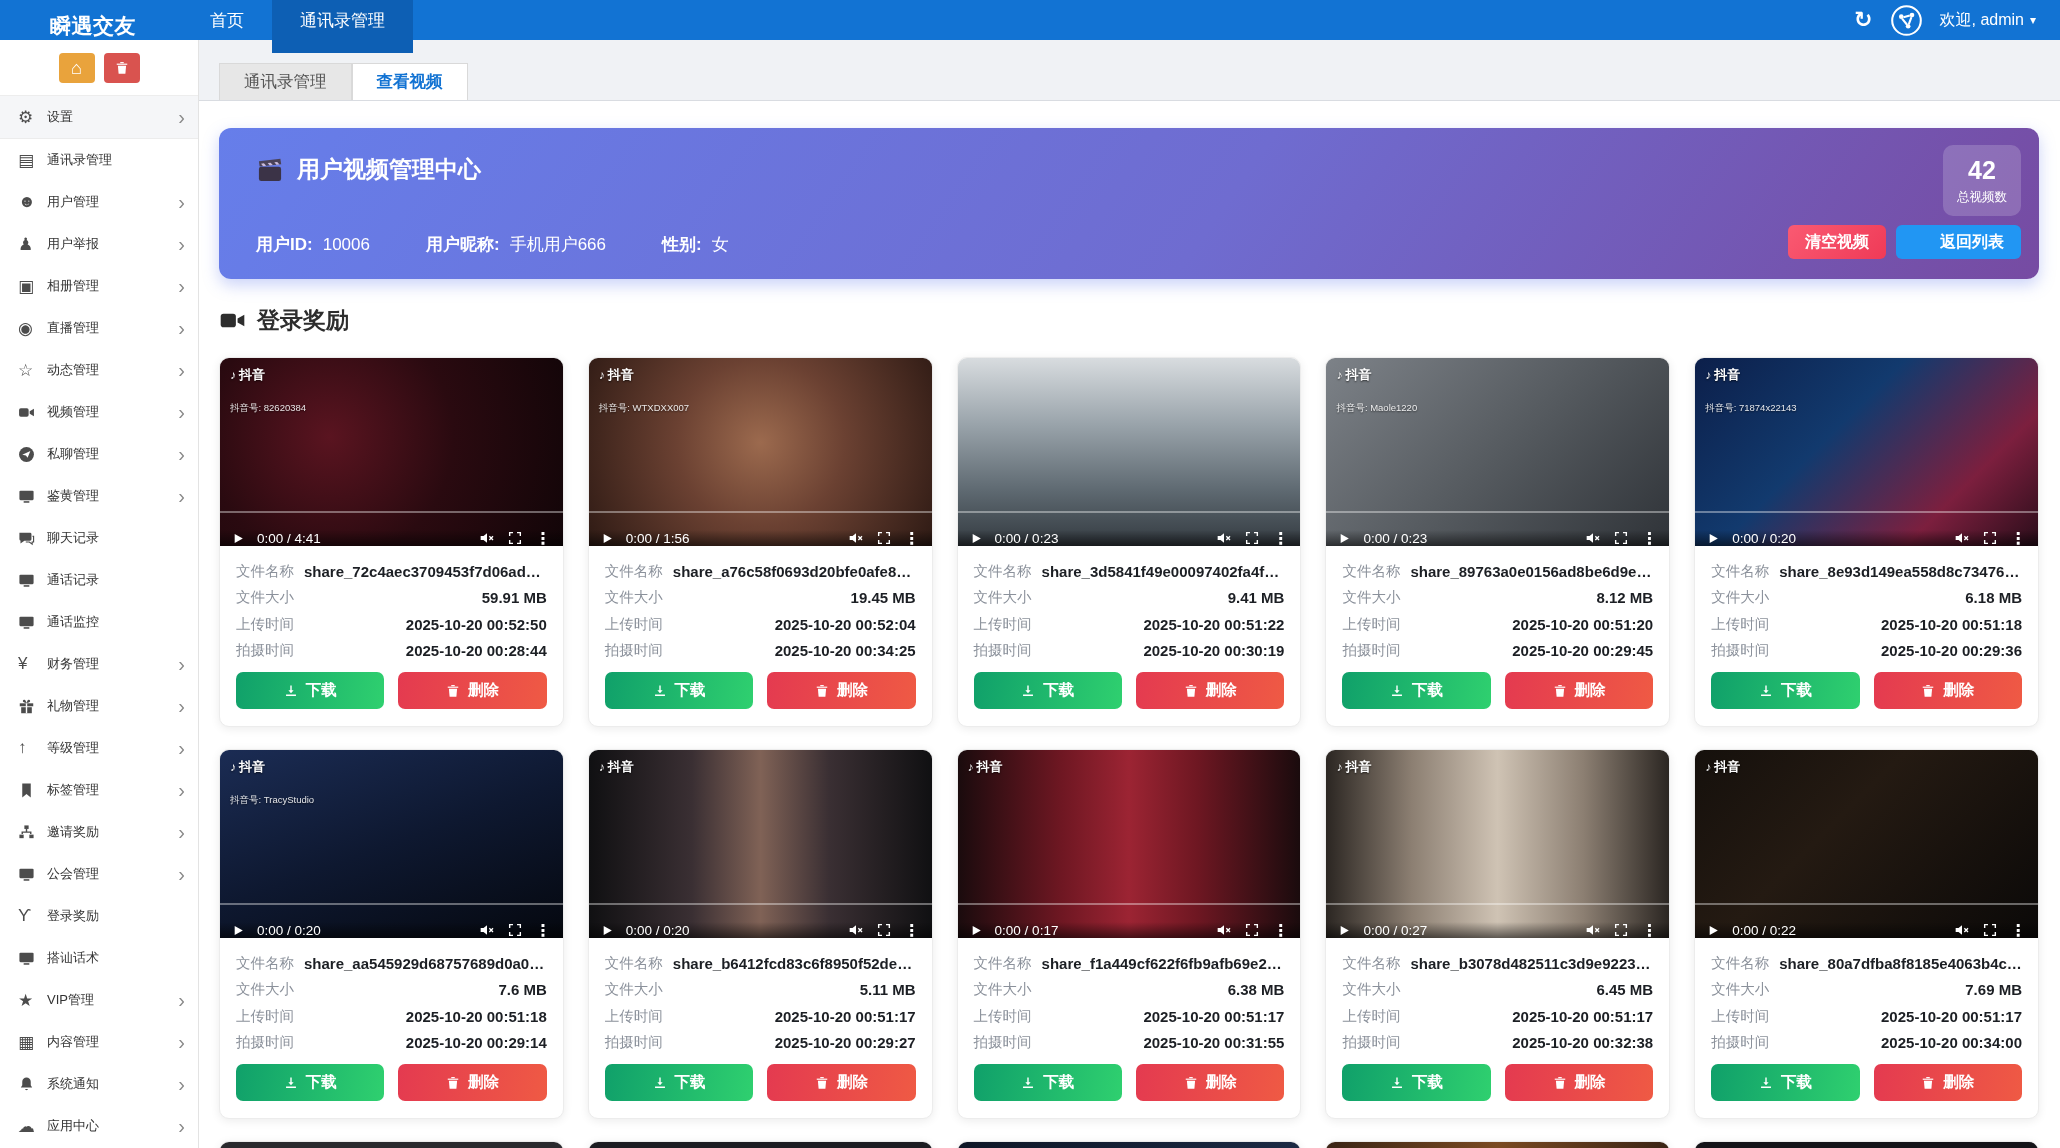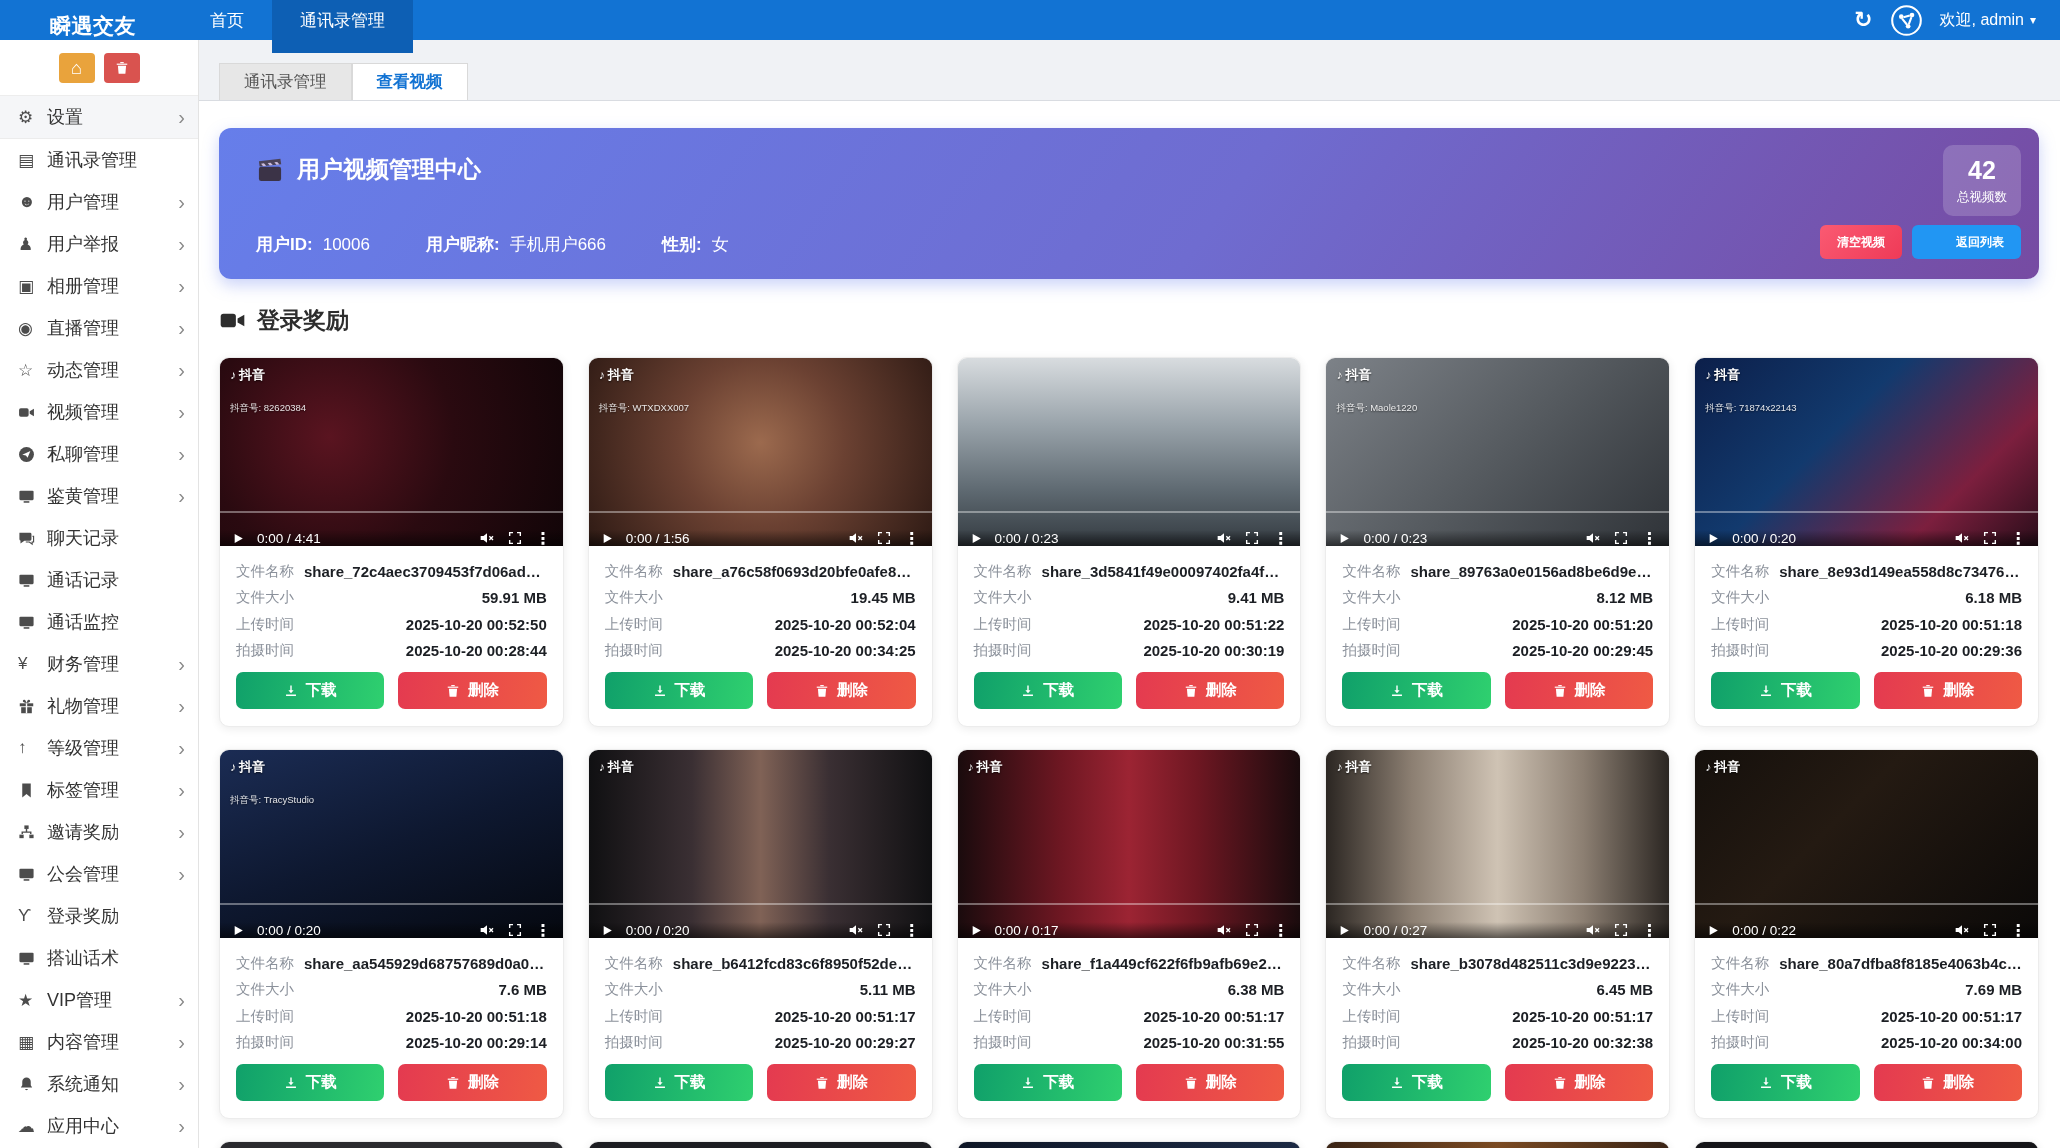--- a/index.html
+++ b/index.html
@@ -21,21 +21,21 @@
   .side-top{display:flex;justify-content:center;gap:9px;padding:13px 0 12px;}
   .mini-btn{width:36px;height:30px;border:none;border-radius:4px;color:#fff;display:flex;align-items:center;justify-content:center;cursor:pointer;}
   .mini-home{background:#e9a33c;font-size:18px;}
   .mini-trash{background:#d9534f;}
   .mini-trash svg{width:14px;height:14px;}
   .side-menu{border-top:1px solid #ededed;}
   .side-item{height:42px;display:flex;align-items:center;padding:0 13px 0 18px;color:#333;cursor:pointer;}
   .side-item.current{background:#f5f6f8;border-bottom:1px solid #ececec;}
   .s-icon{width:29px;font-size:17px;color:#4c4c4c;display:inline-flex;align-items:center;}
   .s-icon svg{width:17px;height:17px;}
-  .s-label{font-size:18px;flex:1;}
+  .s-label{font-size:13px;flex:1;}
   .s-chev{color:#8a8a8a;font-size:20px;line-height:1;}
   
   .main{position:absolute;left:198px;right:0;top:40px;bottom:0;background:#f0f2f5;}
   .tabs{display:flex;padding:23px 0 0 21px;border-bottom:1px solid #d9dce1;height:37px;}
   .tab{height:37px;display:flex;align-items:center;padding:0 24px;font-size:16.5px;border:1px solid #d9d9d9;border-bottom:none;cursor:pointer;box-sizing:border-box;}
   .tab.inactive{background:#e7e7e7;color:#555;}
   .tab.active{background:#fff;color:#1273d3;font-weight:bold;margin-bottom:-1px;}
   .content{position:absolute;top:61px;left:0;right:0;bottom:-500px;background:#fff;padding:27px 21px;}
   
   .phead{position:relative;height:151px;border-radius:12px;color:#fff;
@@ -43,21 +43,21 @@
          box-shadow:0 6px 16px rgba(102,126,234,.35);}
   .phead-title{display:flex;align-items:center;gap:13px;padding:26px 0 0 37px;font-size:23px;font-weight:bold;}
   .clap svg{width:28px;height:28px;}
   .phead-fields{position:absolute;left:37px;bottom:23px;display:flex;gap:56px;font-size:17px;}
   .f-label{font-weight:bold;margin-right:10px;}
   .stat{position:absolute;top:17px;right:18px;width:78px;height:71px;background:rgba(255,255,255,.18);
         border-radius:10px;display:flex;flex-direction:column;align-items:center;justify-content:center;}
   .stat-v{font-size:25px;font-weight:bold;}
   .stat-l{font-size:12.5px;margin-top:4px;}
   .phead-btns{position:absolute;right:18px;bottom:20px;display:flex;gap:10px;}
-  .pbtn{height:34px;padding:0 17px;border-radius:6px;color:#fff;font-size:12px;font-weight:bold;
+  .pbtn{height:34px;padding:0 17px;border-radius:6px;color:#fff;font-size:16px;font-weight:bold;
         display:flex;align-items:center;border:none;cursor:pointer;}
   .pbtn.clear{background:linear-gradient(135deg,#fa5a72,#ef3a57);}
   .pbtn.back{background:#2196f3;padding-left:44px;}
   
   .sec{display:flex;align-items:center;gap:11px;margin:26px 0 21px;font-size:23px;font-weight:800;color:#2d2d2d;}
   .sec svg{width:27px;height:27px;}
   
   .grid{display:grid;grid-template-columns:repeat(5,1fr);column-gap:24px;row-gap:22px;}
   .card{background:#fff;border:1px solid #ececec;border-radius:10px;box-shadow:0 2px 10px rgba(0,0,0,.08);overflow:hidden;}
   .v-area{position:relative;height:188px;background:#000;cursor:pointer;}

